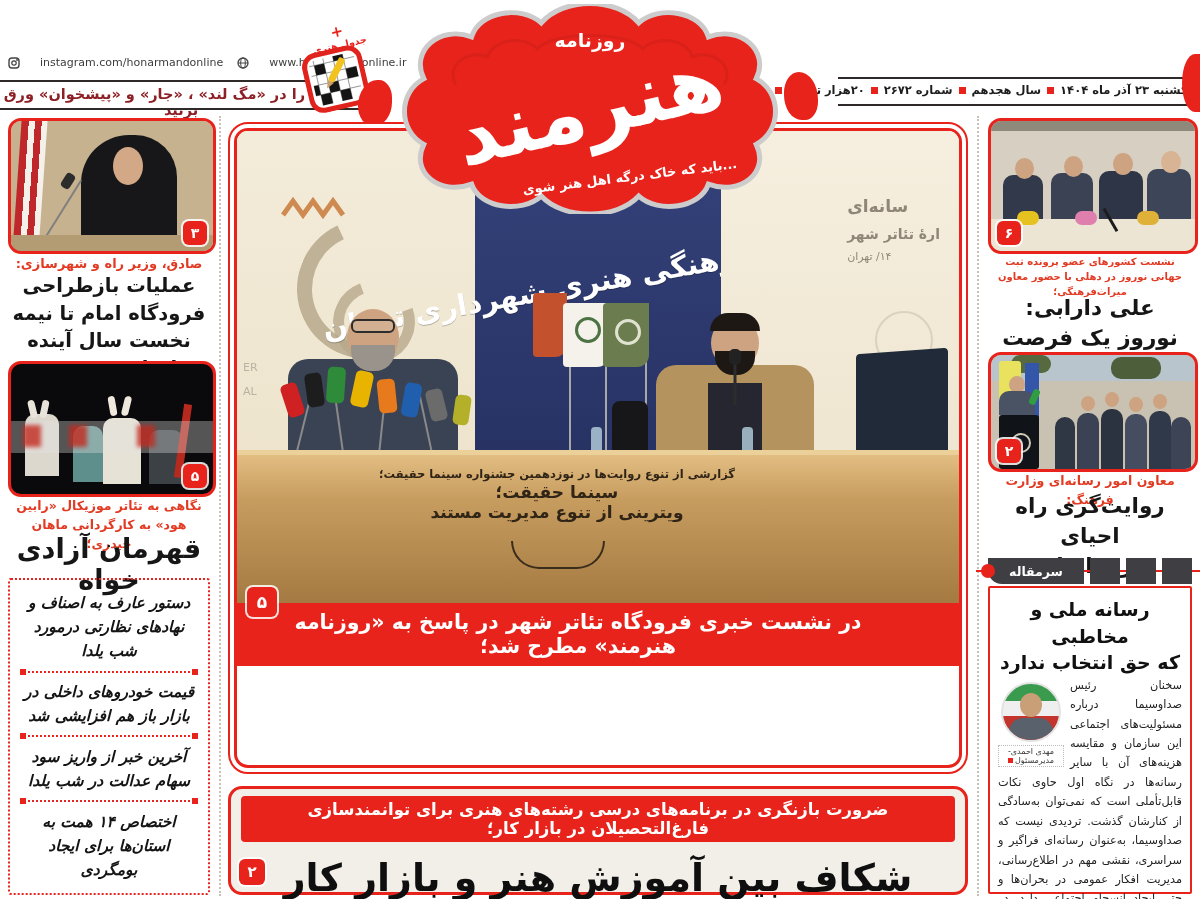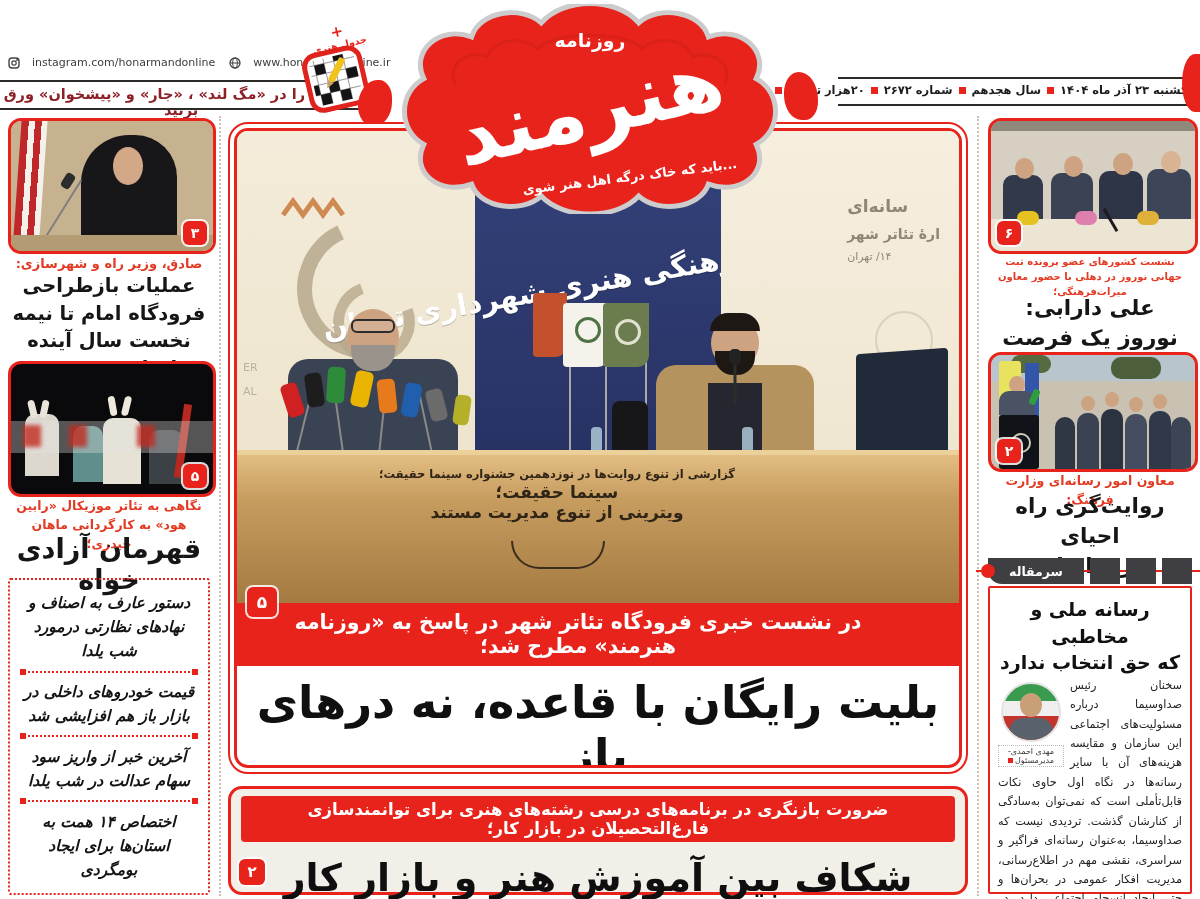--- a/index.html
+++ b/index.html
@@ -8,21 +8,21 @@
   html,body{margin:0;padding:0;background:#ffffff;}
   body{font-family:"DejaVu Sans",sans-serif;}
   #page{position:relative;width:1200px;height:899px;background:#fff;overflow:hidden;direction:rtl;}
   .abs{position:absolute;}
   .ltr{direction:ltr;}
   .pre{white-space:pre-line;}
 
   
   .top-urls{left:auto;right:calc(100% - 362px);top:56px;width:354px;left:8px;display:flex;gap:14px;align-items:center;
     font-size:11px;color:#3c3c3c;direction:ltr;}
-  .top-urls .u{display:flex;align-items:center;gap:12px;}
+  .top-urls .u{display:flex;align-items:center;gap:20px;}
   .hline{background:#2e2a2a;height:2px;}
   .promo{left:0;top:86px;width:362px;text-align:center;font-size:14.5px;font-weight:bold;color:#8d2026;}
   .promo b{color:var(--red);}
   .dateline{left:838px;top:83px;width:354px;display:flex;align-items:center;justify-content:flex-start;
     gap:0;font-size:11.5px;font-weight:bold;color:#1c1c1c;white-space:nowrap;}
   .dateline .sq{width:7px;height:7px;background:var(--red);display:inline-block;margin:0 6px;flex:0 0 auto;}
   .blob{background:var(--red);}
 
   
   .cross-wrap{left:296px;top:24px;width:78px;height:86px;transform:rotate(-13deg);}
@@ -433,21 +433,20 @@
             <div class="c3">ویترینی از تنوع مدیریت مستند</div>
           </div>
           <div class="desk-wire"></div>
         </div>
       </div>
 
       <div class="main-kickerbar">
         <span>در نشست خبری فرودگاه تئاتر شهر در پاسخ به «روزنامه هنرمند» مطرح شد؛</span>
         <div class="badge" style="left:10px;top:-16px;width:30px;height:30px;font-size:17px;">۵</div>
       </div>
-      <div class="main-headline">بلیت رایگان با قاعده، نه درهای باز</div>
 
     </div>
   </div>
 
   <div class="abs bottom-card">
     <div class="bottom-kicker">ضرورت بازنگری در برنامه‌های درسی رشته‌های هنری برای توانمندسازی فارغ‌التحصیلان در بازار کار؛</div>
     <div class="bottom-headline">شکاف بین آموزش هنر و بازار کار</div>
     <div class="badge" style="left:8px;bottom:7px;width:26px;height:26px;font-size:15px;position:absolute;">۲</div>
   </div>
 

